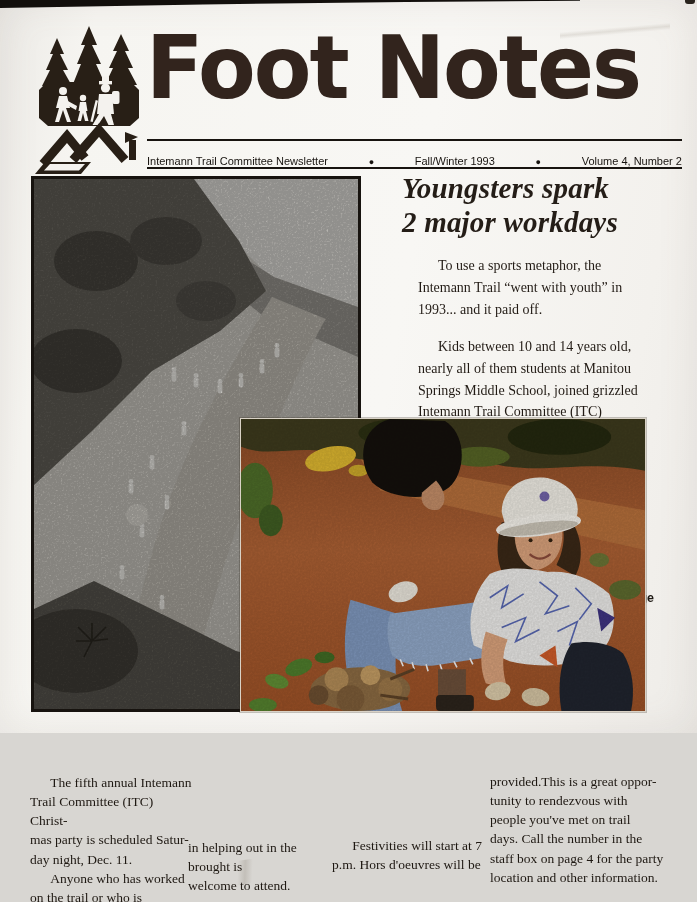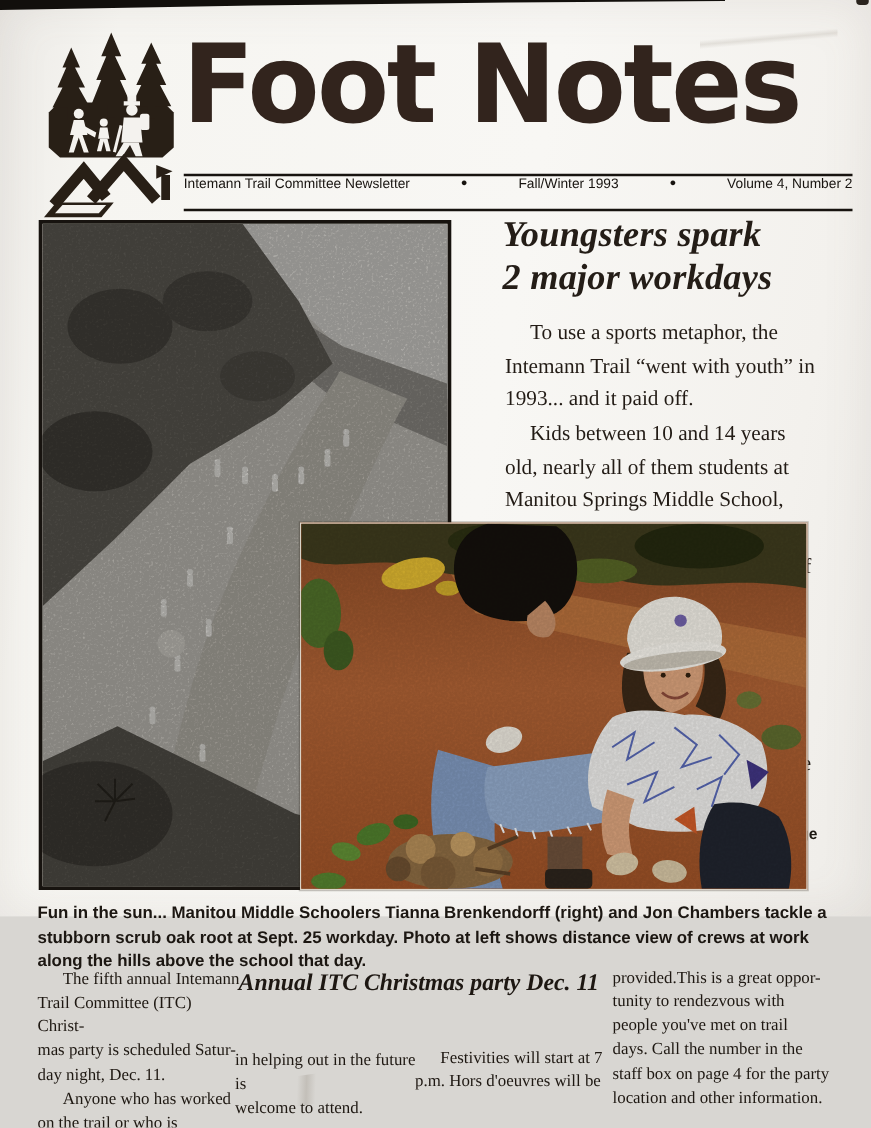--- a/index.html
+++ b/index.html
@@ -25,21 +25,21 @@
   .logo{position:absolute;left:33px;top:24px;width:112px;height:150px;}
   .title{
     position:absolute;left:146px;top:24px;margin:0;width:540px;
     font-family:"DejaVu Sans", sans-serif;font-weight:bold;
     font-size:84px;line-height:1;letter-spacing:-2px;color:#32241d;
     transform:scaleY(1.04);transform-origin:top left;white-space:nowrap;
   }
   .infobar{
     position:absolute;left:147px;top:139px;width:535px;height:26px;
     border-top:2px solid #17130f;border-bottom:2px solid #17130f;
-    display:flex;align-items:flex-start;justify-content:space-between;
+    display:flex;align-items:flex-end;justify-content:space-between;
     font-family:"Liberation Sans", sans-serif;font-size:11px;color:#17130f;
   }
   .infobar .bullet{font-size:9px;}
 
   
   .bw-photo{
     position:absolute;left:31px;top:176px;width:324px;height:530px;margin:0;
     border:3px solid #17130f;background:#c7c4bd;
   }
   .bw-photo svg,.color-photo svg{display:block;width:100%;height:100%;}
@@ -49,21 +49,21 @@
     background:#9a5026;z-index:5;
   }
 
   
   .article{position:absolute;left:402px;top:172px;width:252px;}
   .headline{
     margin:0 0 14px 0;font-family:"Liberation Serif", serif;
     font-style:italic;font-weight:bold;font-size:29px;line-height:1.16;
     color:#241d17;white-space:pre-line;letter-spacing:.2px;
   }
-  .body-p{margin:2px;font-size:17px;line-height:1.55;text-indent:20px;color:#221b15;}
+  .body-p{margin:16px;font-size:14px;line-height:1.55;text-indent:20px;color:#221b15;}
   .continued{
     margin-top:10px;text-align:right;
     font-family:"Liberation Sans", sans-serif;font-weight:bold;font-size:12.5px;color:#1d1813;
   }
 
   
   .caption{
     position:absolute;left:30px;top:720px;width:642px;margin:0;
     font-family:"Liberation Sans", sans-serif;font-weight:bold;
     font-size:13.5px;line-height:1.45;color:#1c1712;
@@ -283,33 +283,31 @@
         <path d="M150 262 L174 252 M140 278 L168 282" stroke="#5c4126" stroke-width="3"></path>
         <ellipse cx="58" cy="250" rx="14" ry="8" fill="#4e7c2c" transform="rotate(-20 58 250)"></ellipse>
         <ellipse cx="36" cy="264" rx="12" ry="7" fill="#5f8c34" transform="rotate(15 36 264)"></ellipse>
         <ellipse cx="84" cy="240" rx="10" ry="6" fill="#3f6a24"></ellipse>
         <ellipse cx="22" cy="288" rx="14" ry="7" fill="#54802e"></ellipse>
       </g>
       <rect width="406" height="294" filter="url(#grain2)" opacity=".14"></rect>
     </svg>
   </figure>
 
-  <p class="caption">Fun in the sun... Manitou Middle Schoolers Tianna Brenkendorff (right) and Jon Chambers tackle a stubborn scrub oak root at Sept. 25 workday. Photo at left shows distance view of crews at work along the hills above the school that day.</p>
 
   <section>
     <div class="inv-col col1 pre">      The fifth annual Intemann
 Trail Committee (ITC) Christ-
 mas party is scheduled Satur-
 day night, Dec. 11.
       Anyone who has worked
 on the trail or who is interested</div>
     <div class="inv-center">
-      <div class="inv-subhead">Annual ITC Christmas party Dec. 11</div>
     </div>
-    <div class="inv-col col2 pre">in helping out in the future is
+    <div class="inv-col col2 pre">in helping out in the brought is
 welcome to attend.</div>
     <div class="inv-col col3 pre">      Festivities will start at 7
 p.m. Hors d'oeuvres will be</div>
     <div class="inv-col col4 pre">provided.This is a great oppor-
 tunity to rendezvous with
 people you've met on trail
 days. Call the number in the
 staff box on page 4 for the party
 location and other information.</div>
   </section>

